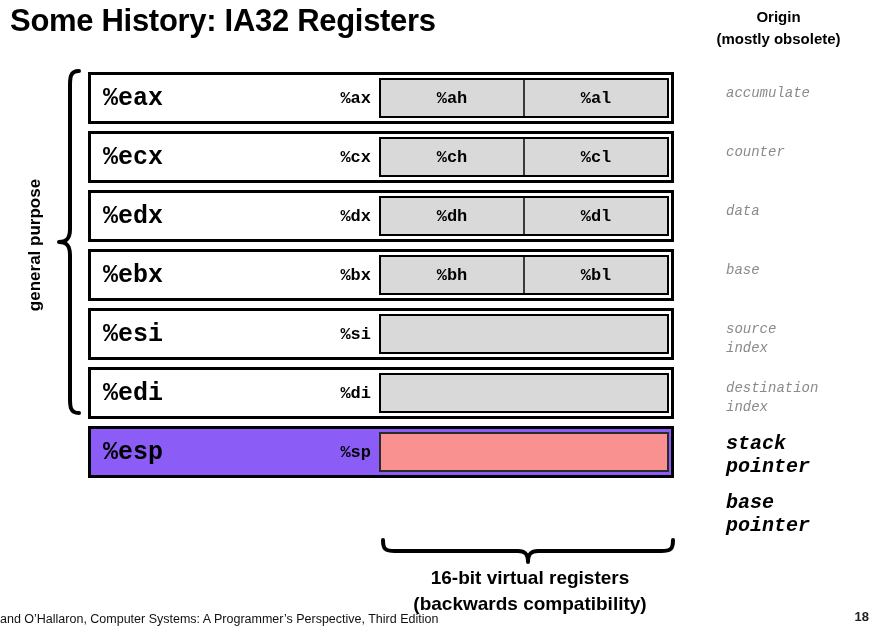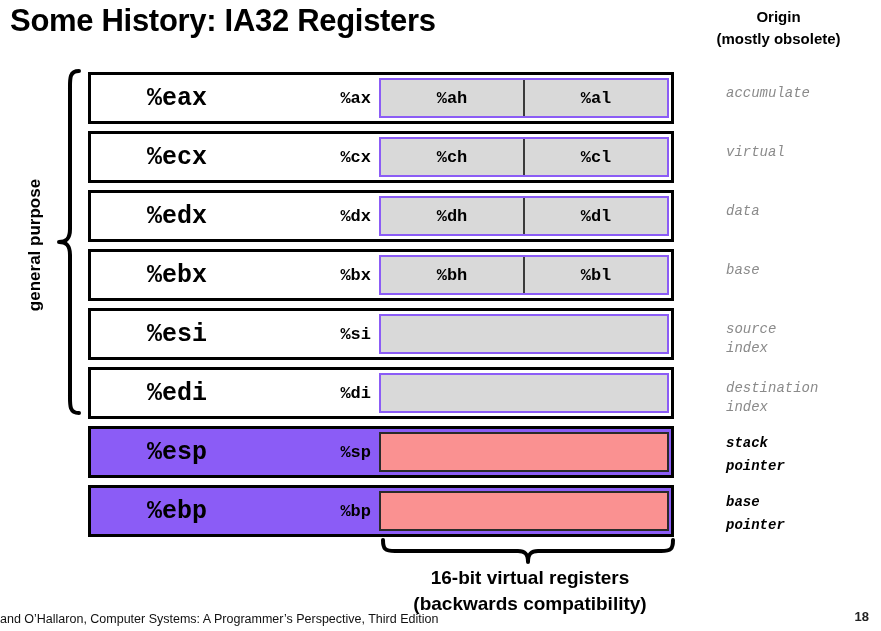--- a/index.html
+++ b/index.html
@@ -81,35 +81,34 @@
   }
   .reg-row.pink {
     background: #8b5cf6;
   }
   .reg-name {
     font-family: "Liberation Mono", "DejaVu Sans Mono", monospace;
     font-weight: bold;
     font-size: 25px;
     padding-left: 12px;
     white-space: nowrap;
-    margin-left: 44px;
   }
   .reg-16 {
     font-family: "Liberation Mono", "DejaVu Sans Mono", monospace;
     font-weight: bold;
     font-size: 17px;
     margin-left: auto;
     padding-right: 8px;
     white-space: nowrap;
   }
   .sub-box {
     box-sizing: border-box;
     width: 290px;
     height: 40px;
-    border: 2px solid #8b5cf6;
+    border: 2px solid #000000;
     background: #D9D9D9;
     display: flex;
     flex: 0 0 auto;
     margin-right: 2px;
   }
   .sub-box.red {
     background: #FA9191;
     border-color: #2a2a2a;
   }
   .sub-half {
@@ -138,21 +137,21 @@
     font-style: italic;
     font-size: 14px;
     line-height: 19px;
     color: #8a8a8a;
     padding-top: 12px;
     box-sizing: border-box;
   }
   .origin-cell.strong {
     color: #000000;
     font-weight: bold;
-    font-size: 14px;
+    font-size: 20px;
     line-height: 23px;
     padding-top: 6px;
   }
 
   
   #bottom-brace {
     position: absolute;
     left: 381px;
     top: 538px;
     width: 294px;
@@ -246,33 +245,28 @@
     <div class="reg-row">
       <div class="reg-name">%edi</div>
       <div class="reg-16">%di</div>
       <div class="sub-box"></div>
     </div>
     <div class="reg-row pink">
       <div class="reg-name">%esp</div>
       <div class="reg-16">%sp</div>
       <div class="sub-box red"></div>
     </div>
-    <div class="reg-row pink">
-      <div class="reg-name">%ebp</div>
-      <div class="reg-16">%bp</div>
-      <div class="sub-box red"></div>
-    </div>
   </div>
 
 <div id="origin-col">
     <div class="origin-cell">
       <div>accumulate</div>
     </div>
     <div class="origin-cell">
-      <div>virtual</div>
+      <div>counter</div>
     </div>
     <div class="origin-cell">
       <div>data</div>
     </div>
     <div class="origin-cell">
       <div>base</div>
     </div>
     <div class="origin-cell">
       <div>source</div>
       <div>index</div>

